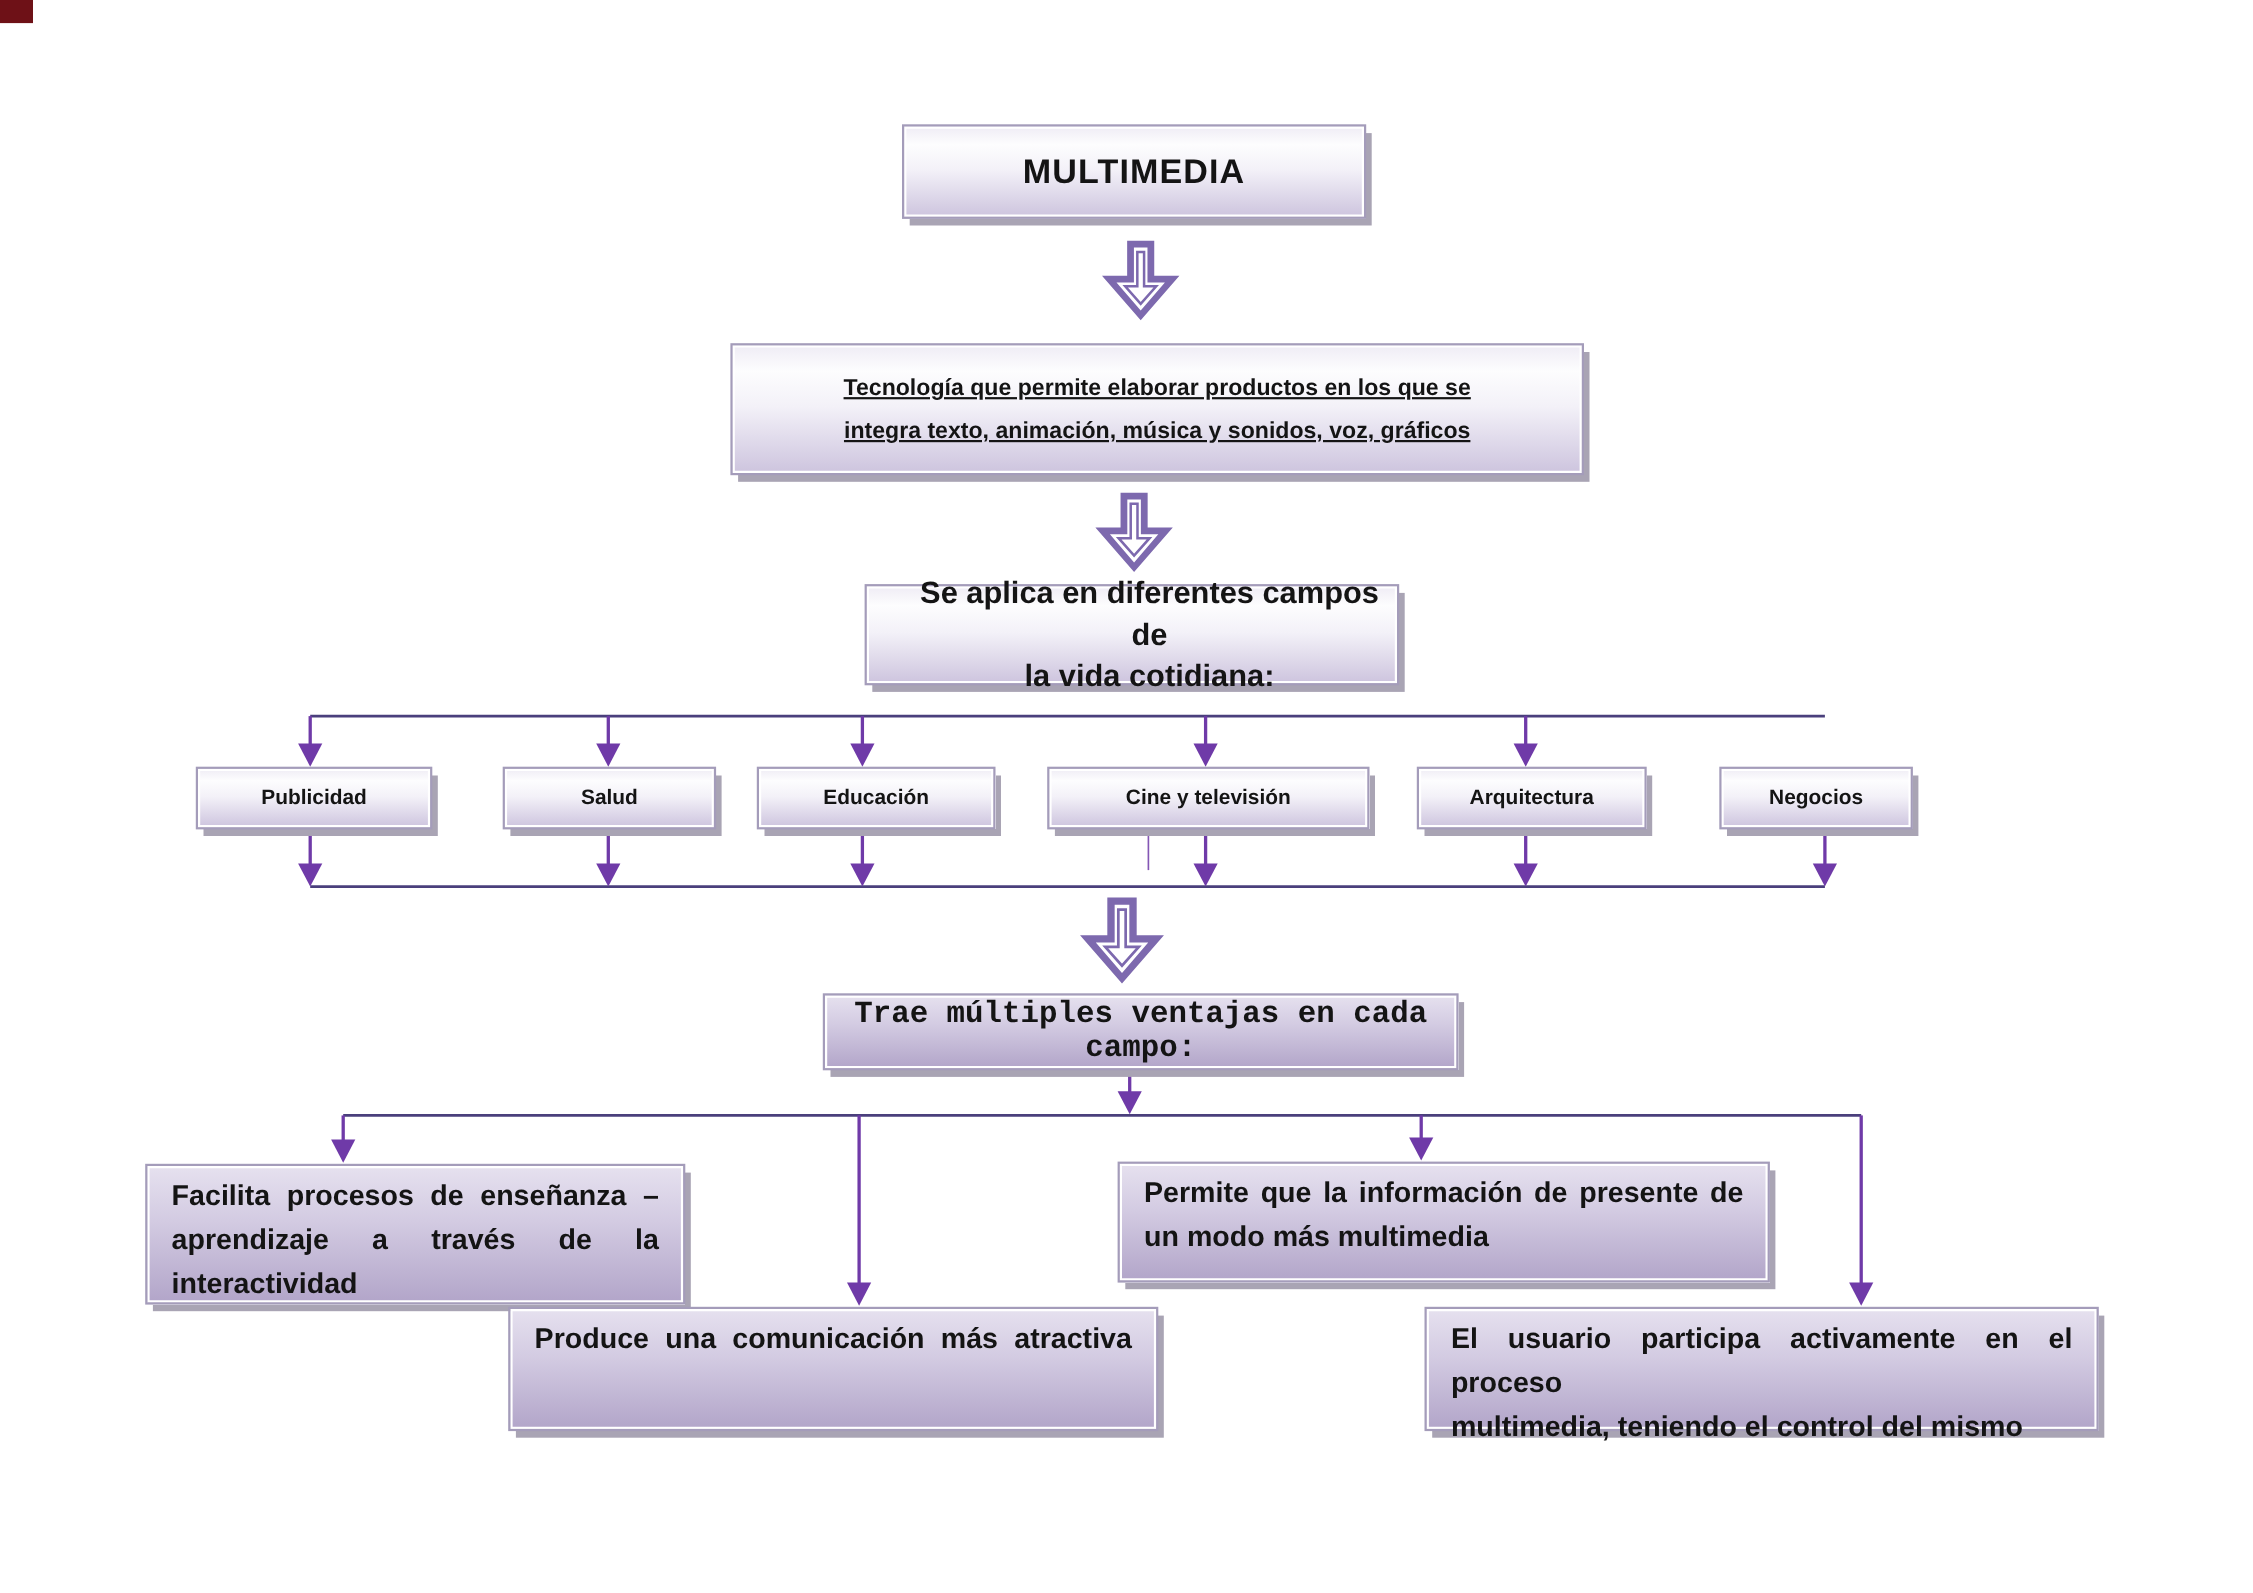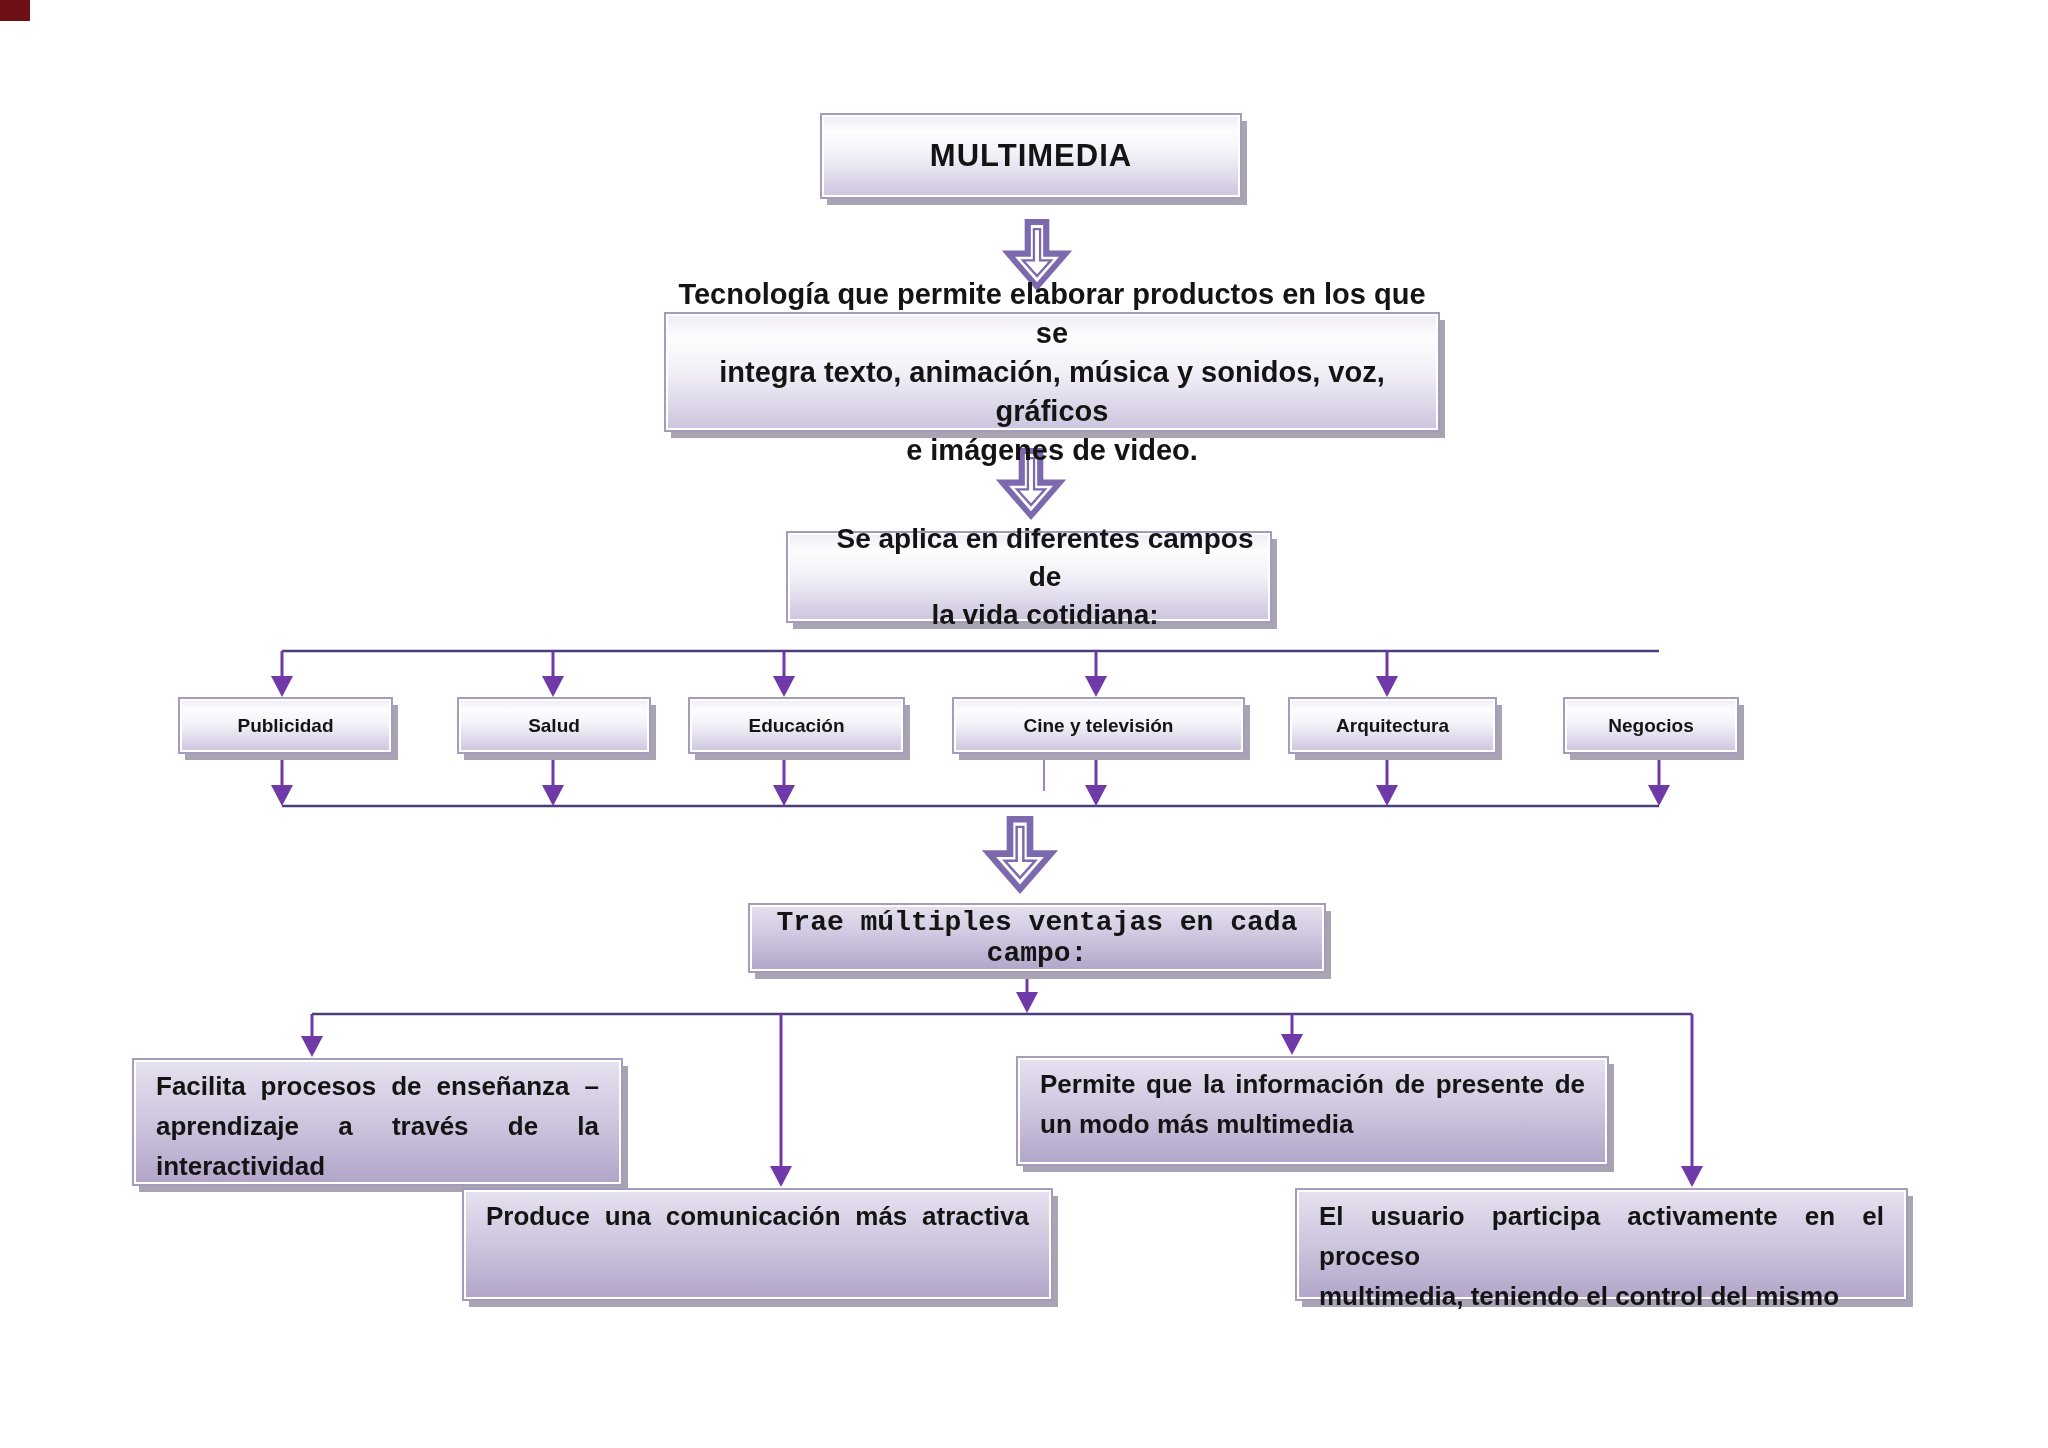--- a/index.html
+++ b/index.html
@@ -16,21 +16,21 @@
     background:linear-gradient(to bottom,#efecf5 0%,#fdfdfe 20%,#f3f1f8 48%,#cdc4de 100%);
     box-shadow:6px 7px 0 -1px #a9a4b4, inset 0 0 0 2px #ffffff;
     display:flex;flex-direction:column;align-items:flex-end;justify-content:center;
     font-weight:bold;text-align:center;
   }
   .box.deep{
     background:linear-gradient(to bottom,#e6e1ef 0%,#d3cbe2 40%,#b2a5c9 100%);
   }
   .box .line{width:100%;}
   .title-box{font-size:31px;letter-spacing:1px;}
-  .def-box{font-size:29px;line-height:39px;padding:0 8px;}
+  .def-box{font-size:21px;line-height:39px;padding:0 8px;text-decoration:underline;}
   .intro-box{font-size:28px;line-height:38px;padding-left:32px;}
   .field-box{font-size:19px;}
   .benefits-intro-box{font-size:28px;font-family:Liberation Mono, monospace;}
   .leaf-box{
     font-size:26px;line-height:40px;align-items:flex-start;justify-content:flex-start;
     text-align:left;padding:6px 22px;
   }
   .leaf-box .line{text-align:justify;}
   .leaf-box .line.just{text-align-last:justify;}
 </style>
@@ -106,21 +106,20 @@
       <use href="#blockarrow"></use>
     </svg>
 
   <div class="box title-box" style="left:820px;top:113px;width:422px;height:86px">
     <div class="line">MULTIMEDIA</div>
   </div>
 
   <div class="box def-box" style="left:664px;top:312px;width:776px;height:120px">
     <div class="line">Tecnología que permite elaborar productos en los que se</div>
     <div class="line">integra texto, animación, música y sonidos, voz, gráficos</div>
-    <div class="line">e imágenes de video.</div>
   </div>
 
   <div class="box intro-box" style="left:786px;top:531px;width:486px;height:92px">
     <div class="line">Se aplica en diferentes campos de</div>
     <div class="line">la vida cotidiana:</div>
   </div>
 
   <div class="box field-box" style="left:178px;top:697px;width:215px;height:57px">
     <div class="line">Publicidad</div>
   </div>

